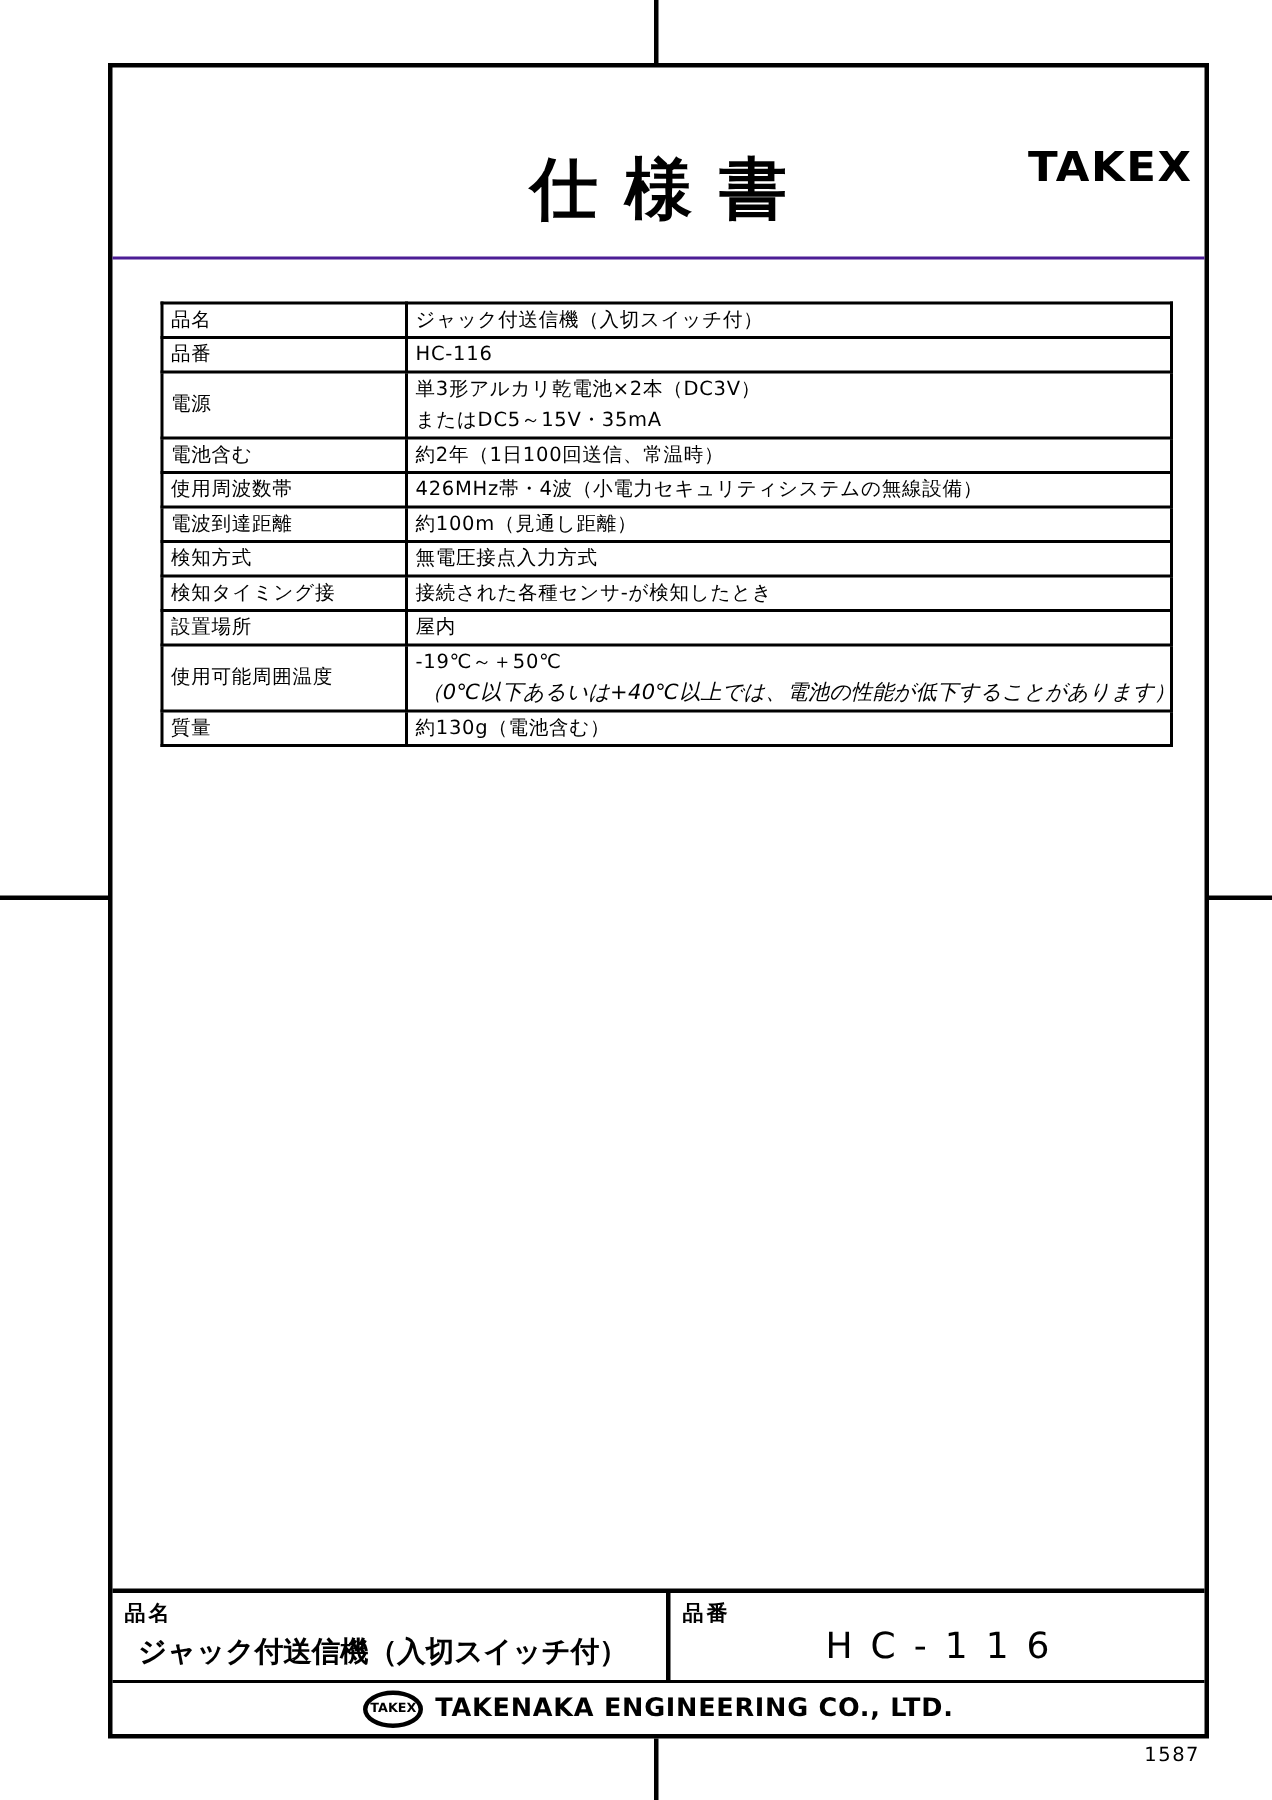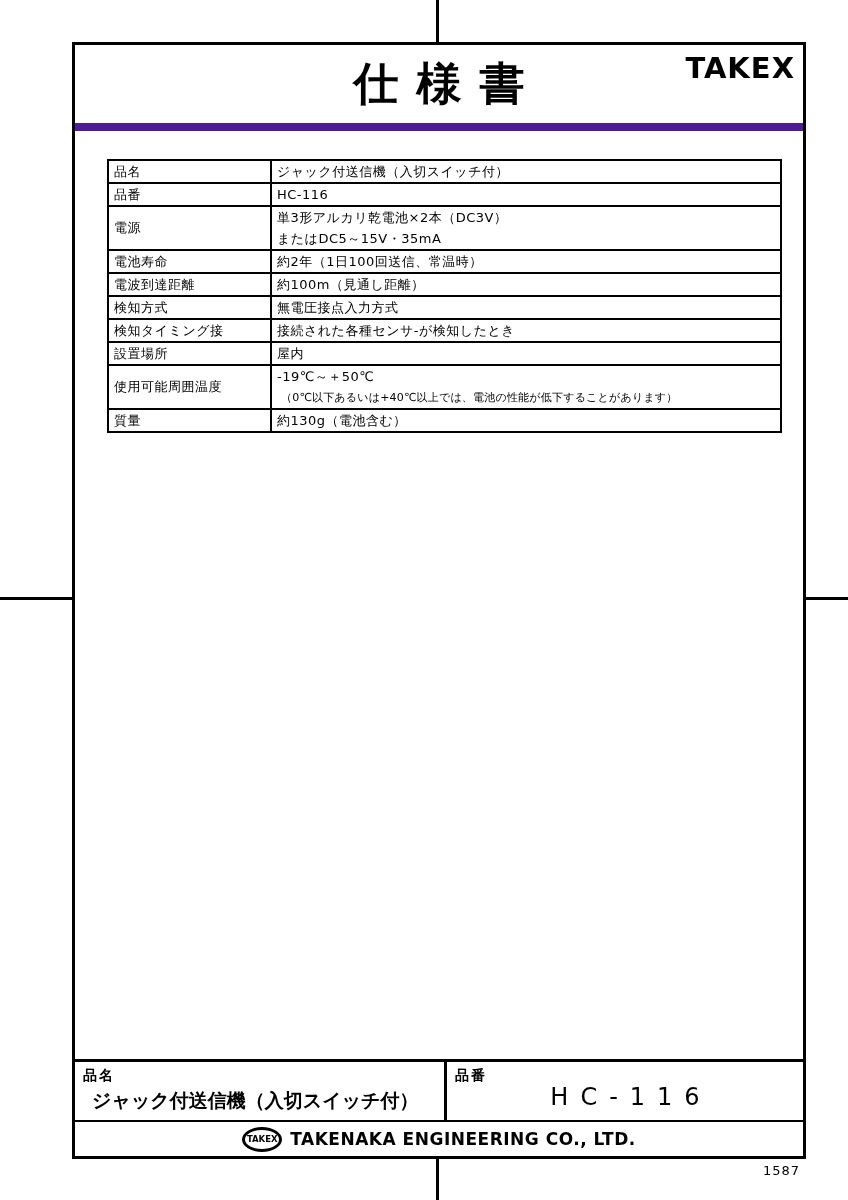--- a/index.html
+++ b/index.html
@@ -17,21 +17,21 @@
   .crop.right  { left:804px; top:597px;  width:44px; height:3px;  }
 
   
   .page {
     position:absolute; left:72px; top:42px; width:734px; height:1117px;
     border:3px solid #000; background:#fff;
     display:flex; flex-direction:column;
   }
 
   
-  .header { position:relative; height:86px; border-bottom:8px solid #4c1d95; flex:none; }
+  .header { position:relative; height:86px; border-bottom:2px solid #4c1d95; flex:none;margin-top:42px; }
   .title {
     position:absolute; left:0; right:0; top:14px;
     text-align:center; font-size:45px; font-weight:bold;
     letter-spacing:18px; text-indent:18px; line-height:1.1;
   }
   .brand {
     position:absolute; right:8px; top:7px;
     font-size:29px; font-weight:800; letter-spacing:1px;
     transform:scaleY(0.95);
   }
@@ -43,21 +43,21 @@
     border-collapse:collapse; table-layout:fixed;
   }
   .spec-table td {
     border:2px solid #000; vertical-align:middle;
     font-size:13px; letter-spacing:0.5px; line-height:20px;
   }
   .spec-table td.label-cell { width:163px; padding:0 4px 0 5px; }
   .spec-table td.value-cell { padding:0 4px 0 5px; }
   .spec-table tr.single td  { height:21px; }
   .value-line { line-height:21px; white-space:nowrap; }
-  .value-line.note-line { font-size:11px; padding-left:4px; letter-spacing:0.2px; }
+  .value-line.note-line { font-size:14px; padding-left:4px; letter-spacing:0.2px;font-style:italic; }
 
   
   .footer-row { flex:none; height:61px; border-top:3px solid #000; display:flex; }
   .footer-cell { position:relative; }
   .footer-cell.name-cell { width:369px; flex:none; }
   .footer-cell.code-cell { flex:1 1 auto; border-left:3px solid #000; }
   .cell-label { font-size:14px; font-weight:bold; letter-spacing:2px; padding:5px 0 0 8px; }
   .product-name { font-size:19px; font-weight:bold; padding:3px 0 0 17px; white-space:nowrap; letter-spacing:0; }
   .product-code {
     text-align:center; font-size:24px; font-weight:500;
@@ -110,23 +110,29 @@
             </td>
           </tr>
           <tr class="multi">
             <td class="label-cell">電源</td>
             <td class="value-cell">
               <div class="value-line">単3形アルカリ乾電池×2本（DC3V）</div>
               <div class="value-line">またはDC5～15V・35mA</div>
             </td>
           </tr>
           <tr class="single">
-            <td class="label-cell">電池寿命</td>
+            <td class="label-cell">電池含む</td>
             <td class="value-cell">
               <div class="value-line">約2年（1日100回送信、常温時）</div>
+            </td>
+          </tr>
+          <tr class="single">
+            <td class="label-cell">使用周波数帯</td>
+            <td class="value-cell">
+              <div class="value-line">426MHz帯・4波（小電力セキュリティシステムの無線設備）</div>
             </td>
           </tr>
           <tr class="single">
             <td class="label-cell">電波到達距離</td>
             <td class="value-cell">
               <div class="value-line">約100m（見通し距離）</div>
             </td>
           </tr>
           <tr class="single">
             <td class="label-cell">検知方式</td>

